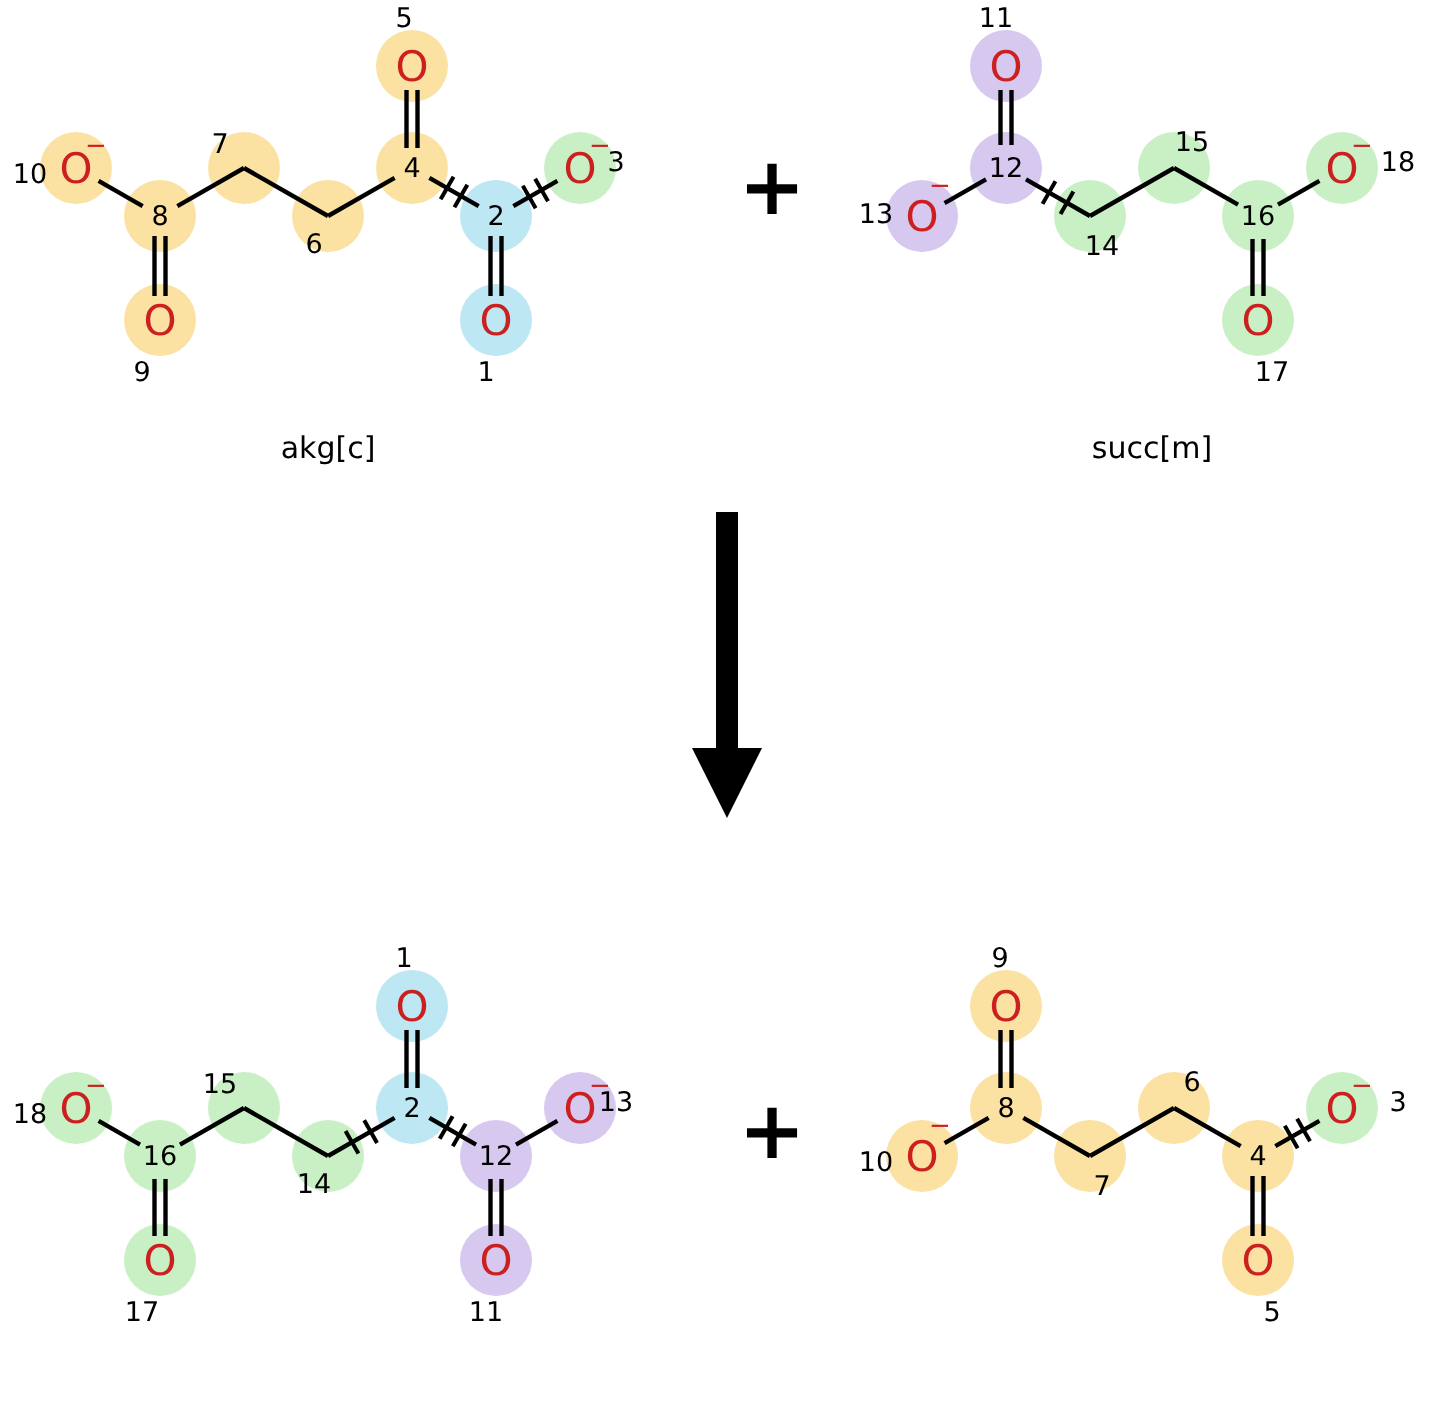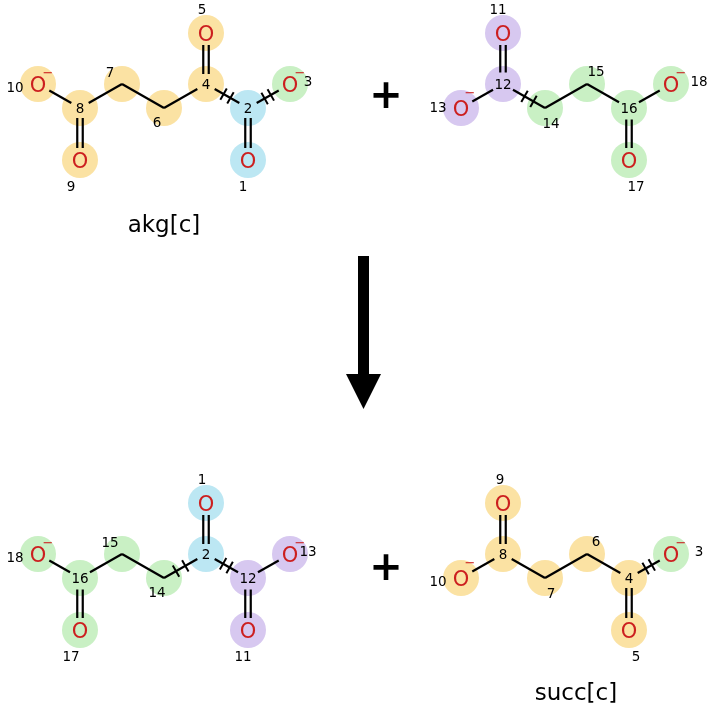--- a/index.html
+++ b/index.html
@@ -18,21 +18,21 @@
     overflow: hidden;
   }
   #mol-canvas {
     position: absolute;
     left: 0;
     top: 0;
   }
   .caption {
     position: absolute;
     transform: translate(-50%, -50%);
-    font-size: 23px;
+    font-size: 15px;
     color: #000000;
     white-space: nowrap;
   }
   .plus {
     position: absolute;
     transform: translate(-50%, -50%);
     font-size: 40px;
     font-weight: bold;
     color: #000000;
   }
@@ -270,15 +270,15 @@
         <text x="699" y="555.5" text-anchor="middle" font-size="13.5" fill="#000000" font-family="&quot;DejaVu Sans&quot;, sans-serif">3</text>
         <text x="629" y="637.5" text-anchor="middle" font-size="21" fill="#cc1f1f" font-family="&quot;DejaVu Sans&quot;, sans-serif">O</text>
         <text x="636" y="660.5" text-anchor="middle" font-size="13.5" fill="#000000" font-family="&quot;DejaVu Sans&quot;, sans-serif">5</text>
       </g>
     </svg>
 
   <div class="plus" style="left:386px; top:94px">+</div>
   <div class="plus" style="left:386px; top:566px">+</div>
 
   <div class="caption" style="left:164px; top:224px">akg[c]</div>
-  <div class="caption" style="left:576px; top:692px">succ[c]</div>
+  <div class="caption" style="left:576px; top:224px">succ[m]</div>
 
 </div>
 
 </body></html>

